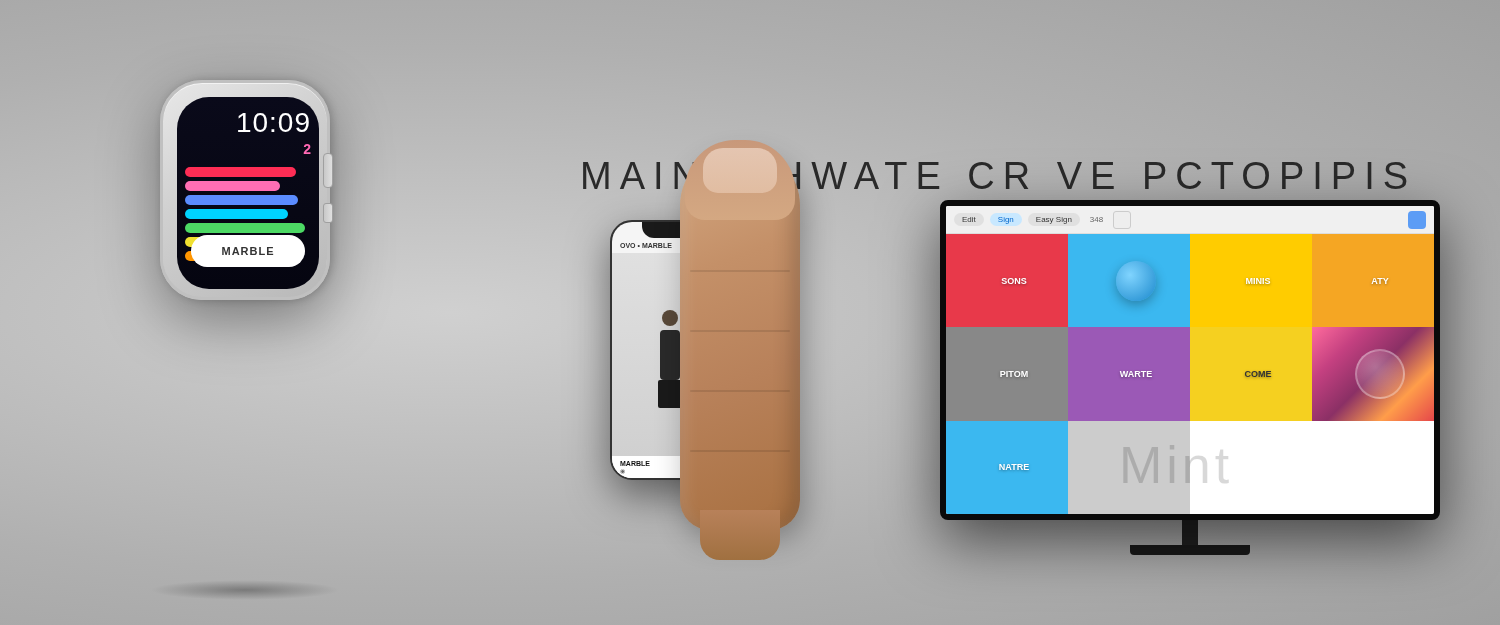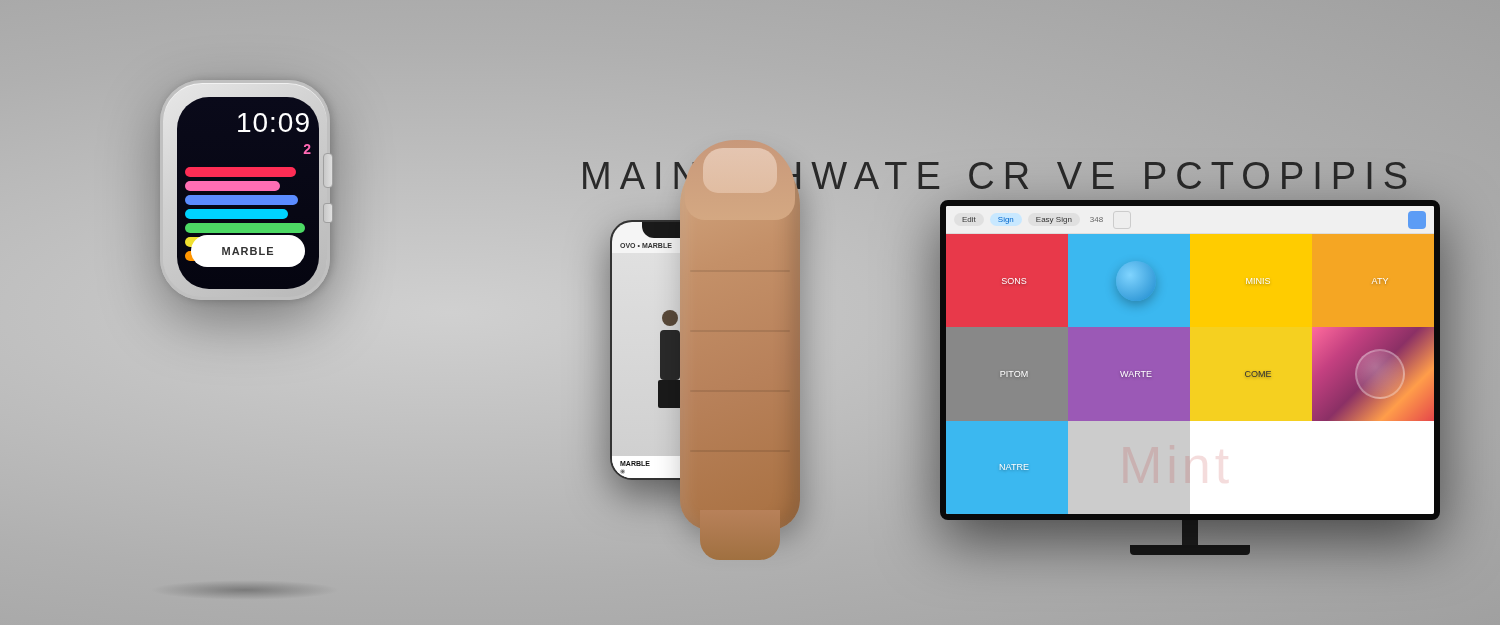--- a/index.html
+++ b/index.html
@@ -411,21 +411,21 @@
       grid-template-rows: repeat(3, 1fr);
       height: calc(100% - 28px);
       gap: 0;
     }
 
     .tv-cell {
       display: flex;
       align-items: center;
       justify-content: center;
       font-size: 9px;
-      font-weight: 400;
+      font-weight: 700;
       color: white;
       text-shadow: 0 1px 3px rgba(0,0,0,0.4);
       position: relative;
       overflow: hidden;
       padding-left: 14px;
     }
 
     .tv-base {
       width: 120px;
       height: 10px;
@@ -558,13 +558,13 @@
       </div>
     </div>
   </div>
 
   <div style="display:flex;flex-direction:column;align-items:center;">
     <div class="tv-stand-neck"></div>
     <div class="tv-base"></div>
   </div>
 </div>
 
-<div style="position:absolute;top:435px;left:1119px;font-size:52px;font-weight:300;color:#b91c1c;letter-spacing:4px;opacity:0.15;z-index:1;">Mint</div>
+<div style="position:absolute;top:435px;left:1119px;font-size:52px;font-weight:300;color:#000000;letter-spacing:4px;opacity:0.15;z-index:1;">Mint</div>
 
 </body></html>

